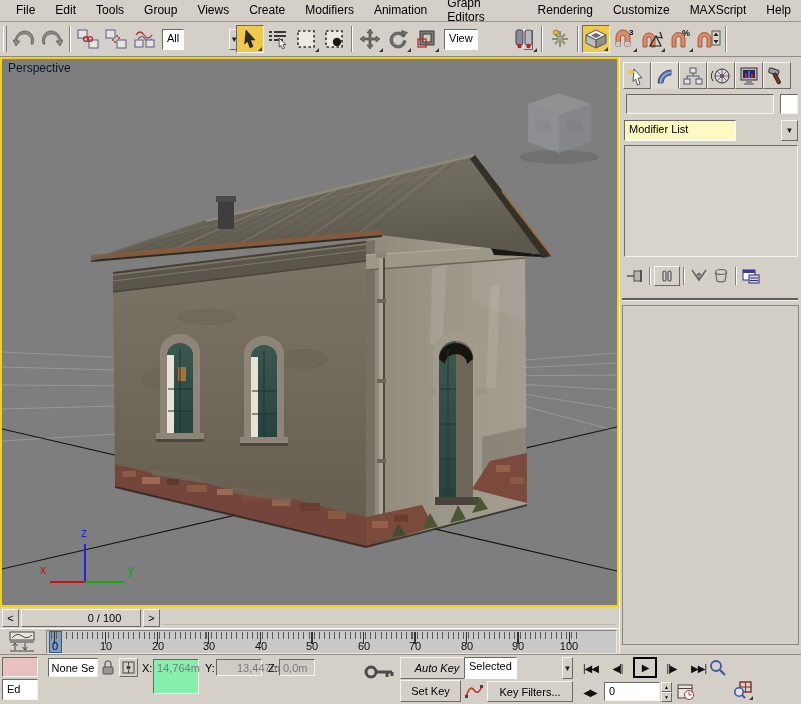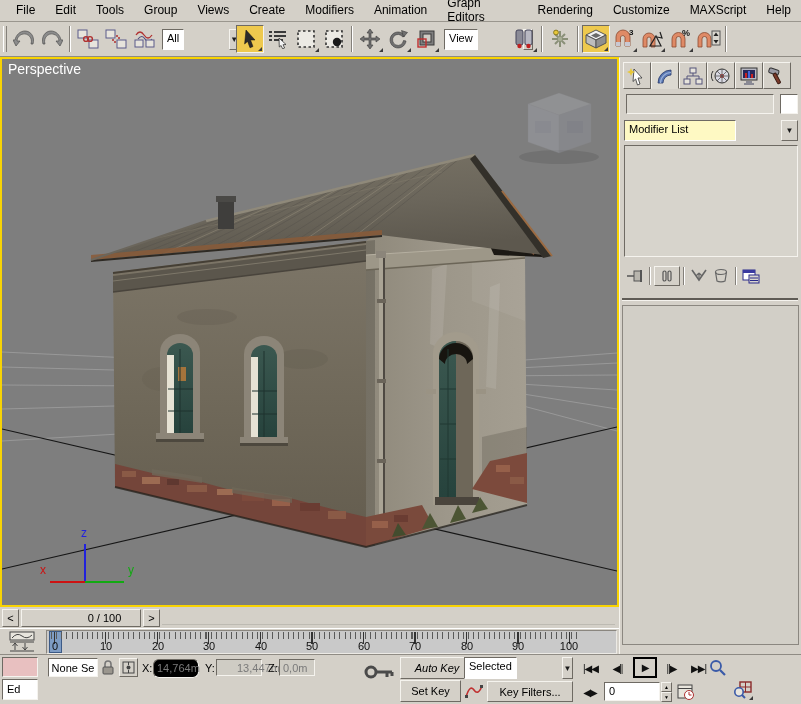--- a/index.html
+++ b/index.html
@@ -34,21 +34,21 @@
   .combo { height:21px; display:flex; align-items:stretch; flex:none;gap:45px; }
   .combo .cval { background:#fff; border:1px solid; border-color:#6e6a63 #fff #fff #6e6a63;
     padding:2px 4px 0 4px; font-size:11px; }
   .combo .cbtn { width:17px; background:#d4d0c8; border:1px solid;
     border-color:#f5f3ee #6e6a63 #6e6a63 #f5f3ee; display:flex; align-items:center; justify-content:center;
     font-size:8px; color:#1a1a1a; }
 
   
   #viewport { position:absolute; left:0; top:58; width:619px; height:550px;
     background:#7e7e7e; border:2px solid #f8d303; }
-  #vp-label { position:absolute; left:6px; top:2px; color:#ffffff; font-size:14px; }
+  #vp-label { position:absolute; left:6px; top:2px; color:#0f172a; font-size:12px; }
   #vp-svg { position:absolute; left:0; top:0; }
 
   
   #cmdpanel { position:absolute; left:619px; top:58px; width:182px; height:596px;
     background:#d4d0c8; border-left:1px solid #f5f3ee; }
   .ptab { position:absolute; top:4px; width:28px; height:27px; display:flex;
     align-items:center; justify-content:center; border:1px solid;
     border-color:#f5f3ee #6e6a63 #6e6a63 #f5f3ee; background:#d4d0c8; }
   .ptab.active { background:#dcd9d1; border-bottom-color:#dcd9d1; }
   #stack-toolbar { position:absolute; top:205px; left:4px; height:26px; display:flex; align-items:center; }
@@ -707,21 +707,21 @@
       <svg class="icon-svg" width="13" height="13" viewBox="0 0 13 13">
           <rect x="1" y="1" width="11" height="11" fill="none" stroke="#444"></rect>
           <circle cx="6.5" cy="6.5" r="2" fill="#444"></circle>
           <line x1="6.5" y1="1" x2="6.5" y2="4" stroke="#444"></line>
           <line x1="6.5" y1="9" x2="6.5" y2="12" stroke="#444"></line>
         </svg>
     </span>
   </div>
 
   <span class="abs" style="left:142px; top:7px;">X:</span>
-  <div class="sunken abs" style="left:153px; top:4px; width:46px; height:19px; background:#000000; color:#7a7a7a; padding:2px 0 0 3px;border-radius:6px;">14,764m</div>
+  <div class="sunken abs" style="left:153px; top:4px; width:46px; height:35px; background:#86efac; color:#7a7a7a; padding:2px 0 0 3px;">14,764m</div>
   <span class="abs" style="left:205px; top:7px;">Y:</span>
   <div class="sunken abs" style="left:216px; top:4px; width:46px; height:17px; background:#cfccc4; color:#7a7a7a; padding:2px 0 0 20px;">13,447m</div>
   <span class="abs" style="left:268px; top:7px;">Z:</span>
   <div class="sunken abs" style="left:279px; top:4px; width:36px; height:17px; background:#cfccc4; color:#7a7a7a; padding:2px 0 0 3px;">0,0m</div>
 
   <div class="abs" style="left:364px; top:8px;">
     <span>
       <svg class="icon-svg" width="30" height="18" viewBox="0 0 30 18">
           <circle cx="7" cy="9" r="5" fill="none" stroke="#4a4a4a" stroke-width="3"></circle>
           <line x1="12" y1="9" x2="28" y2="9" stroke="#4a4a4a" stroke-width="3"></line>

